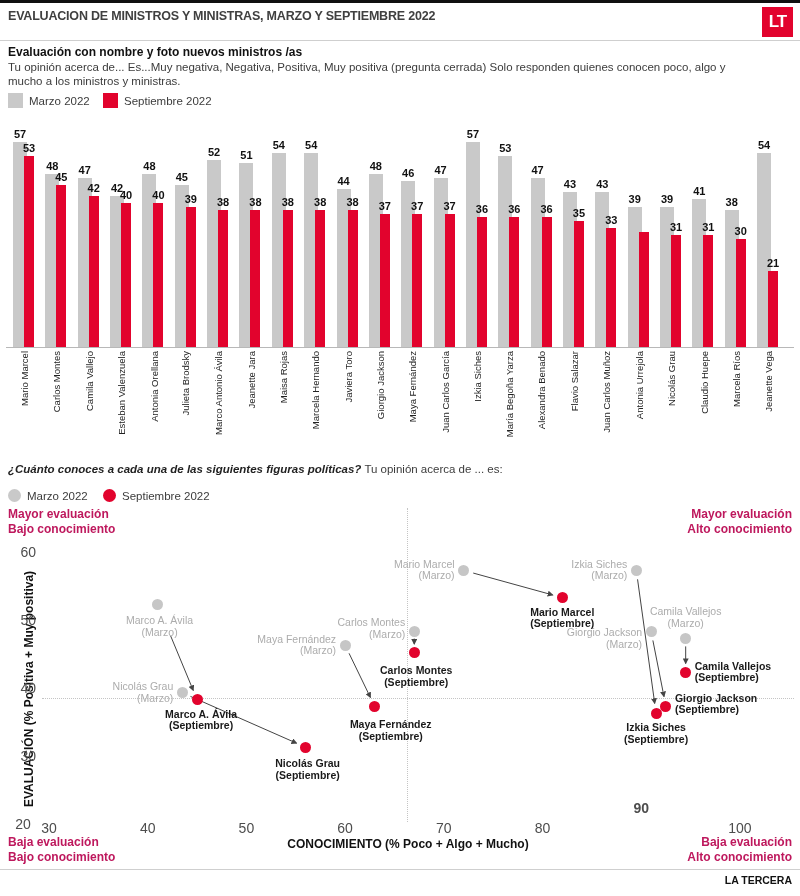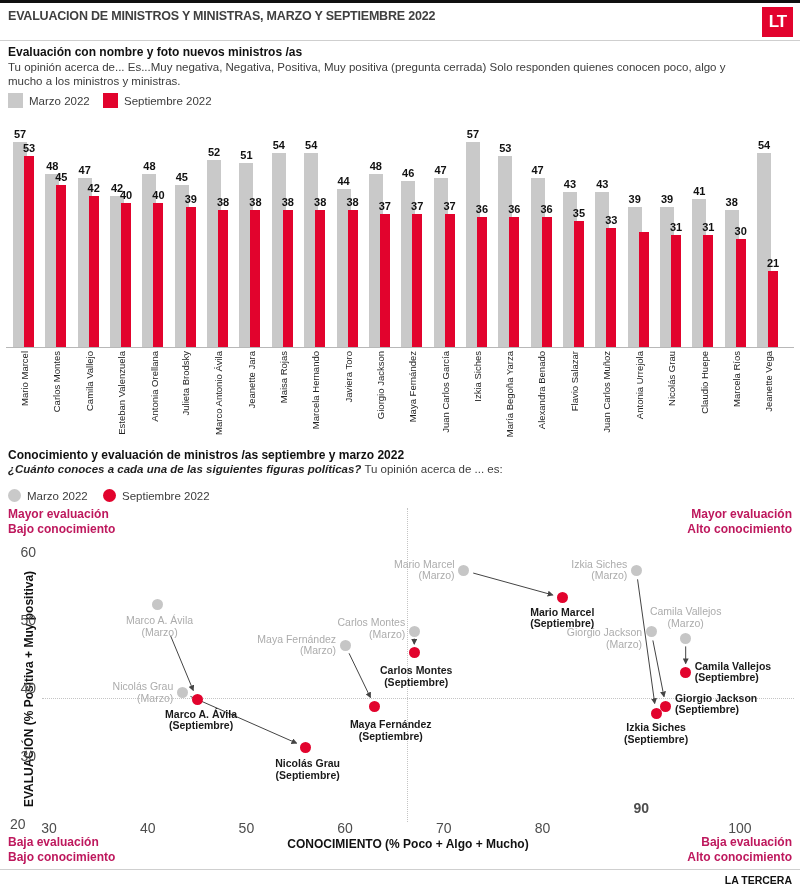--- a/index.html
+++ b/index.html
@@ -187,21 +187,20 @@
       <div class="bar-val" style="left: 726.7px; top: 225px;">30</div>
       <div class="bar-name" style="top: 351px; right: 70.3px;">Marcela Ríos</div>
       <div class="bar" style="left: 757.05px; top: 152.6px; width: 14px; height: 194.4px; background: rgb(201, 201, 201);"></div>
       <div class="bar" style="left: 768.05px; top: 271.4px; width: 10px; height: 75.6px; background: rgb(226, 3, 45);"></div>
       <div class="bar-val" style="left: 750.05px; top: 138.6px;">54</div>
       <div class="bar-val" style="left: 759.05px; top: 257.4px;">21</div>
       <div class="bar-name" style="top: 351px; right: 37.95px;">Jeanette Vega</div>
     </div>
   <div class="abs bar-axis"></div>
 
-  <div class="abs s2-title">Conocimiento y evaluación de ministros /as septiembre y marzo 2022</div>
   <div class="abs s2-q">
     <span class="em">¿Cuánto conoces a cada una de las siguientes figuras políticas?</span><span> Tu opinión acerca de ... es:</span>
   </div>
 
   <div class="abs legend-item" style="left:8px;top:489px">
     <span class="dot-sw sw-gray"></span>
     <span>Marzo 2022</span>
   </div>
   <div class="abs legend-item" style="left:103px;top:489px">
     <span class="dot-sw sw-red"></span>
@@ -229,21 +228,21 @@
   <div class="abs divider-h"></div>
 
   <div class="abs ylabel">EVALUACIÓN (% Positiva + Muy positiva)</div>
   <div class="abs xlabel">CONOCIMIENTO (% Poco + Algo + Mucho)</div>
 
   <div class="abs" id="scatter-layer" style="left:0;top:0;width:800px;height:896px">
       <div class="tick" style="left: 10px; top: 544px; width: 26px; text-align: right;">60</div>
       <div class="tick" style="left: 10px; top: 612px; width: 26px; text-align: right;">50</div>
       <div class="tick" style="left: 10px; top: 680px; width: 26px; text-align: right;">40</div>
       <div class="tick" style="left: 10px; top: 748px; width: 26px; text-align: right;">30</div>
-      <div class="tick" style="left: 10px; top: 816px; width: 26px; text-align: left;">20</div>
+      <div class="tick" style="left: 10px; top: 816px; width: 26px; text-align: center;">20</div>
       <div class="tick" style="left: 34px; top: 820px; width: 30px; text-align: center;">30</div>
       <div class="tick" style="left: 132.71px; top: 820px; width: 30px; text-align: center;">40</div>
       <div class="tick" style="left: 231.42px; top: 820px; width: 30px; text-align: center;">50</div>
       <div class="tick" style="left: 330.13px; top: 820px; width: 30px; text-align: center;">60</div>
       <div class="tick" style="left: 428.84px; top: 820px; width: 30px; text-align: center;">70</div>
       <div class="tick" style="left: 527.55px; top: 820px; width: 30px; text-align: center;">80</div>
       <div class="tick" style="left: 626.26px; top: 800px; width: 30px; text-align: center; font-weight: bold;">90</div>
       <div class="tick" style="left: 724.97px; top: 820px; width: 30px; text-align: center;">100</div>
       <svg width="800" height="896" style="position: absolute; left: 0px; top: 0px;">
         <defs>

